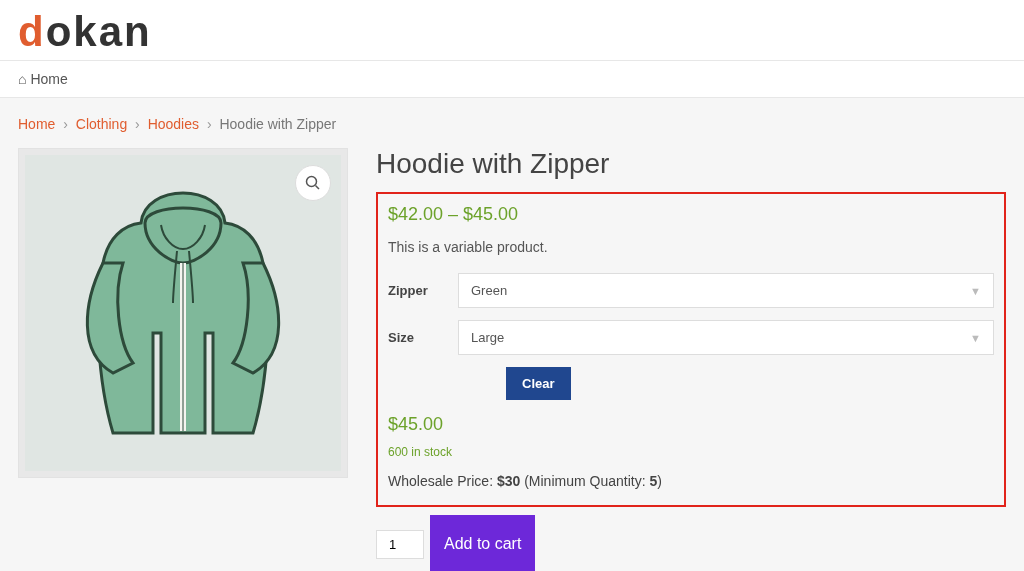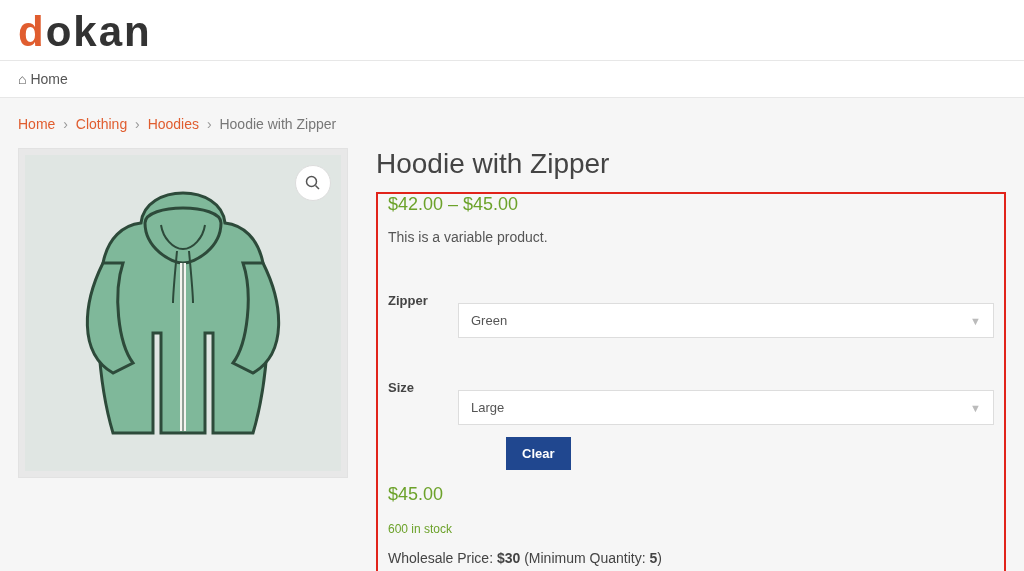--- a/index.html
+++ b/index.html
@@ -24,29 +24,29 @@
     .breadcrumb { font-size: 14px; margin-bottom: 16px; color: #777; }
     .breadcrumb a { color: #e05d2f; text-decoration: none; }
     .breadcrumb .sep { color: #999; margin: 0 4px; }
     .product { display: flex; gap: 28px; }
     .gallery { position: relative; width: 330px; height: 330px; border: 1px solid #e2e2e2; background: #e8e8e8; padding: 6px; }
     .gallery-inner { width: 100%; height: 100%; background: #e0e6e3; display:flex; align-items:center; justify-content:center; }
     .zoom { position: absolute; top: 16px; right: 16px; width: 36px; height: 36px; border-radius: 50%; background: #fff; border: 1px solid #ddd; display:flex; align-items:center; justify-content:center; font-size:16px; color:#555; cursor:pointer;}
     .summary { flex: 1; }
     .summary h1 { font-size: 28px; font-weight: 500; color: #444; margin-bottom: 12px; }
     .redbox { border: 2px solid #e1231a; padding: 0 10px 12px; margin-bottom: 8px; }
-    .price-range { color: #6ca22a; font-size: 18px; margin: 0 0 14px; }
+    .price-range { color: #6ca22a; font-size: 18px; margin: 10px 0 14px; }
     .short-desc { font-size: 14px; color: #555; margin-bottom: 18px; }
     .var-row { display: flex; align-items: center; margin-bottom: 12px; }
     .var-row label { width: 70px; font-weight: 700; font-size: 13px; color: #444; }
-    .var-row .select { flex: 1; border: 1px solid #ddd; padding: 9px 12px; font-size: 13px; color: #555; background: #fff; display:flex; justify-content:space-between; align-items:center; cursor:pointer;margin-top:40px;}
+    .var-row .select { flex: 1; border: 1px solid #ddd; padding: 9px 12px; font-size: 13px; color: #555; background: #fff; display:flex; justify-content:space-between; align-items:center; cursor:pointer;}
     .var-row .chev { color: #bbb; font-size: 11px; }
     .clear-wrap { margin-left: 70px; margin-bottom: 14px; }
     .clear-btn { background: #20478f; color: #fff; border: none; padding: 9px 16px; font-size: 13px; font-weight: 700; cursor: pointer; margin-left: 48px; }
-    .single-price { color: #6ca22a; font-size: 18px; margin-bottom: 17px; }
+    .single-price { color: #6ca22a; font-size: 18px; margin-bottom: 10px; }
     .stock { color: #6ca22a; font-size: 12px; margin-bottom: 14px; }
     .wholesale { font-size: 14px; color: #444; margin-bottom: 4px; }
     .wholesale b { font-weight: 700; }
     .warranty { font-size: 14px; color: #444; }
     .warranty b { font-weight: 700; }
     .cart-row { display: flex; align-items: center; gap: 6px; margin-top: 6px; }
     .qty { width: 48px; border: 1px solid #ddd; padding: 6px 4px; font-size: 13px; text-align: center; }
     .add-cart { background: #6d28d9; color: #fff; border: none; padding: 20px 14px; font-size: 16px; cursor: pointer; }
     
     .hoodie { width: 220px; height: 260px; }

